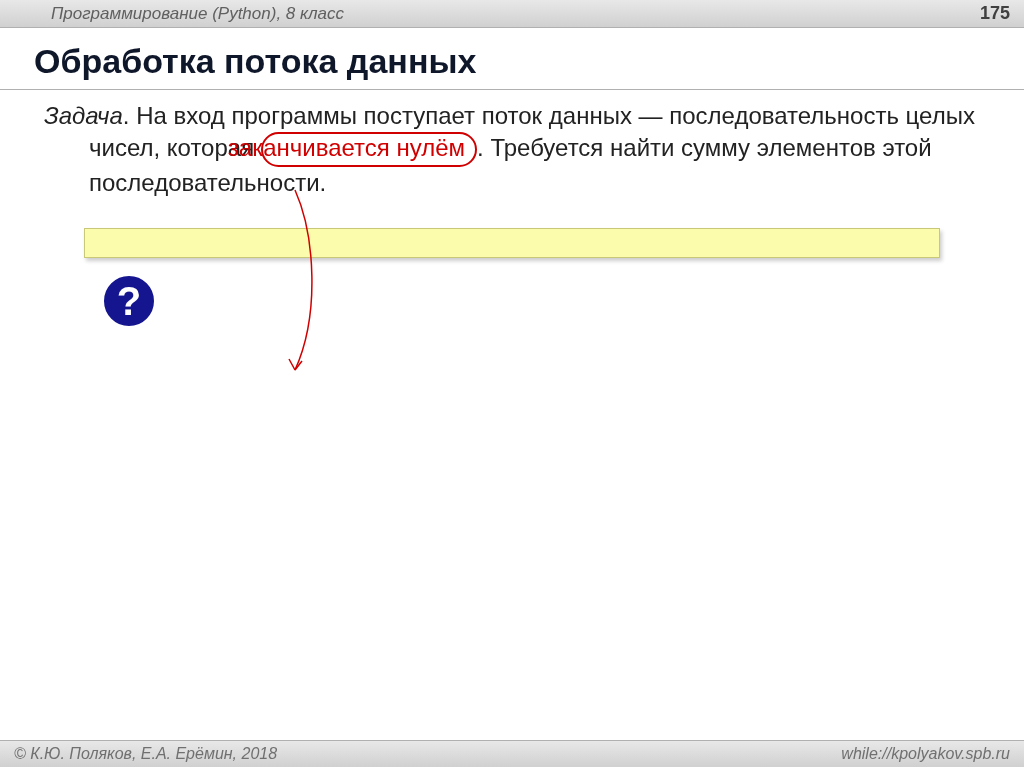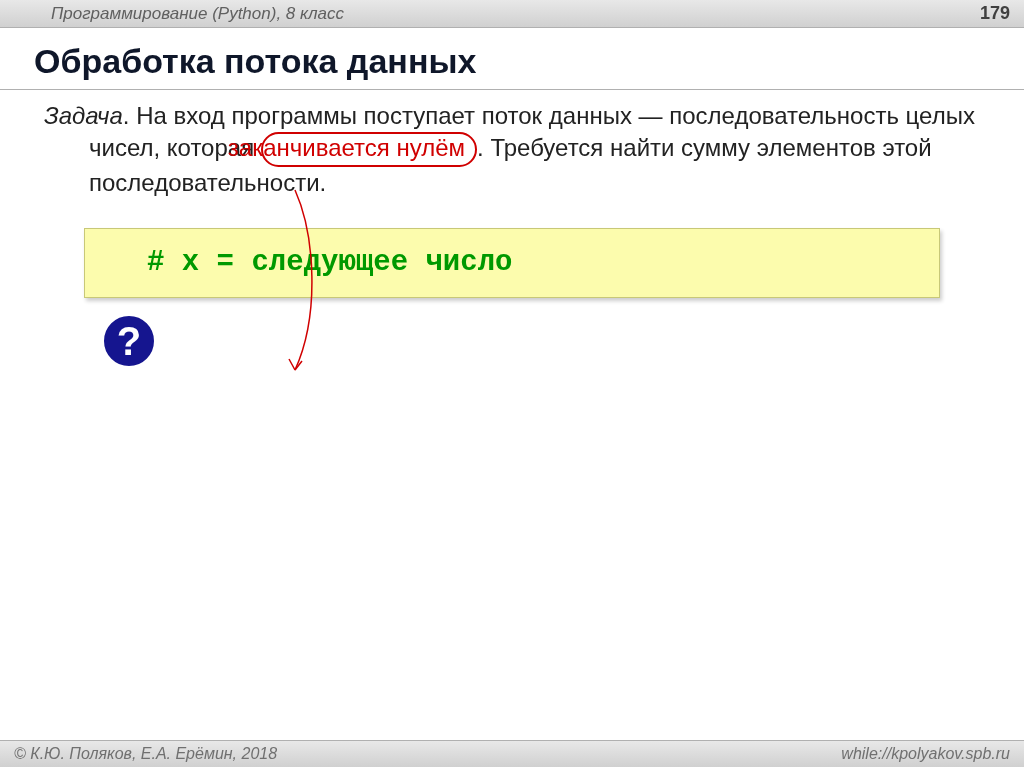--- a/index.html
+++ b/index.html
@@ -138,37 +138,36 @@
       position: absolute;
       pointer-events: none;
       z-index: 1;
     }
   </style>
 </head>
 <body>
 
 <div class="header-bar">
   <span class="header-title">Программирование (Python), 8 класс</span>
-  <span class="page-number">179</span>
+  <span class="page-number">175</span>
 </div>
 
 <div class="main-title">Обработка потока данных</div>
 
 <div class="content">
   <span class="task-block">
     <span class="task-label">Задача</span><span>. На вход программы поступает поток данных — последовательность целых чисел, которая </span><span class="highlighted-phrase">заканчивается нулём</span><span>. Требуется найти сумму элементов этой последовательности.</span>
   </span>
 
   <svg class="arrow-svg" style="left:265px; top:95px; width:80px; height:195px;">
     <path d="M 30 5 C 50 50, 55 130, 30 185" stroke="#d00000" stroke-width="1.5" fill="none"></path>
     <path d="M 30 185 L 24 174 M 30 185 L 37 176" stroke="#d00000" stroke-width="1.5" fill="none"></path>
   </svg>
 
   <div class="code-block">
-    <div class="code-indent2 kw-comment"># x = следующее число</div>
   </div>
 
   <div class="question-row">
     <div class="question-circle">?</div>
   </div>
 </div>
 
 <div class="footer-bar">
   <span>© К.Ю. Поляков, Е.А. Ерёмин, 2018</span>
   <span>while://kpolyakov.spb.ru</span>

